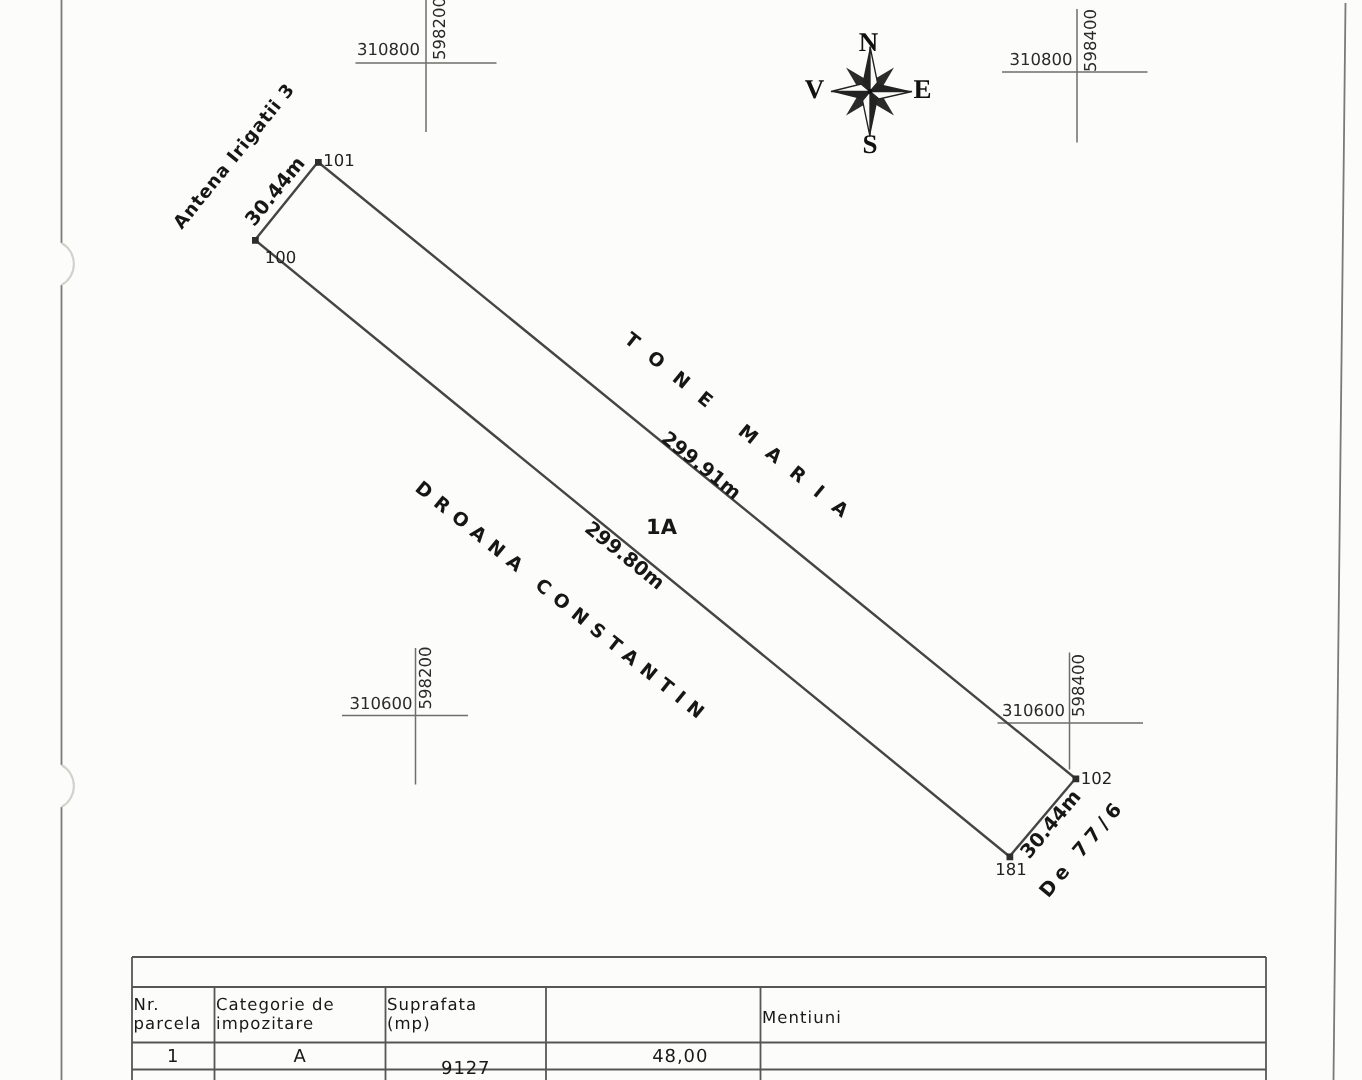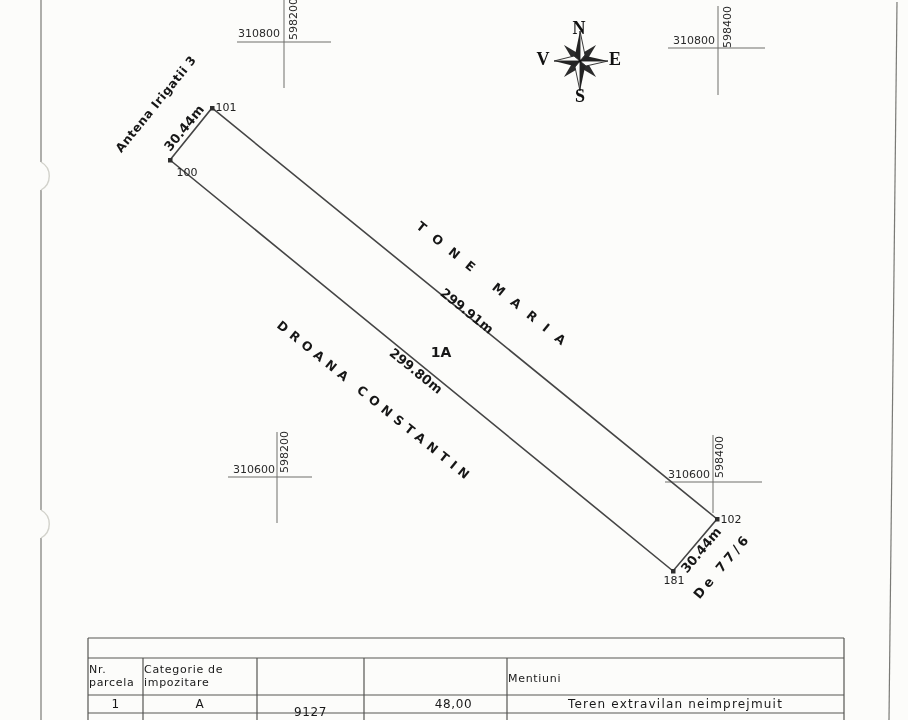--- a/index.html
+++ b/index.html
@@ -130,23 +130,26 @@
   <div class="lbl owner" style="left:722px;top:566px;font-size:13px;letter-spacing:3.5px;transform:translate(-50%,-50%) rotate(-50deg);">De 77/6</div>
 
   <div class="thead-cell" style="left:89px;top:659px;width:53px;height:35px;">
     <span>Nr.</span>
     <span>parcela</span>
   </div>
   <div class="thead-cell" style="left:144px;top:659px;width:112px;height:35px;">
     <span>Categorie de</span>
     <span>impozitare</span>
   </div>
+  <div class="thead-cell" style="left:258px;top:659px;width:105px;height:35px;">
+    <span>Suprafata</span>
+    <span>(mp)</span>
+  </div>
   <div class="thead-cell" style="left:508px;top:659px;width:335px;height:40px;">
     <span>Mentiuni</span>
   </div>
 
   <div class="tdata-cell" style="left:89px;top:696px;width:53px;height:16px;">1</div>
   <div class="tdata-cell" style="left:144px;top:696px;width:112px;height:16px;">A</div>
   <div class="tdata-cell" style="left:258px;top:696px;width:105px;height:32px;">9127</div>
   <div class="tdata-cell" style="left:383px;top:696px;width:141px;height:16px;">48,00</div>
-  <div class="tdata-cell" style="left:508px;top:696px;width:335px;height:16px;letter-spacing:1.2px;">Teren extravilan neimprejmuit</div>
 
 </div>
 
 </body></html>

